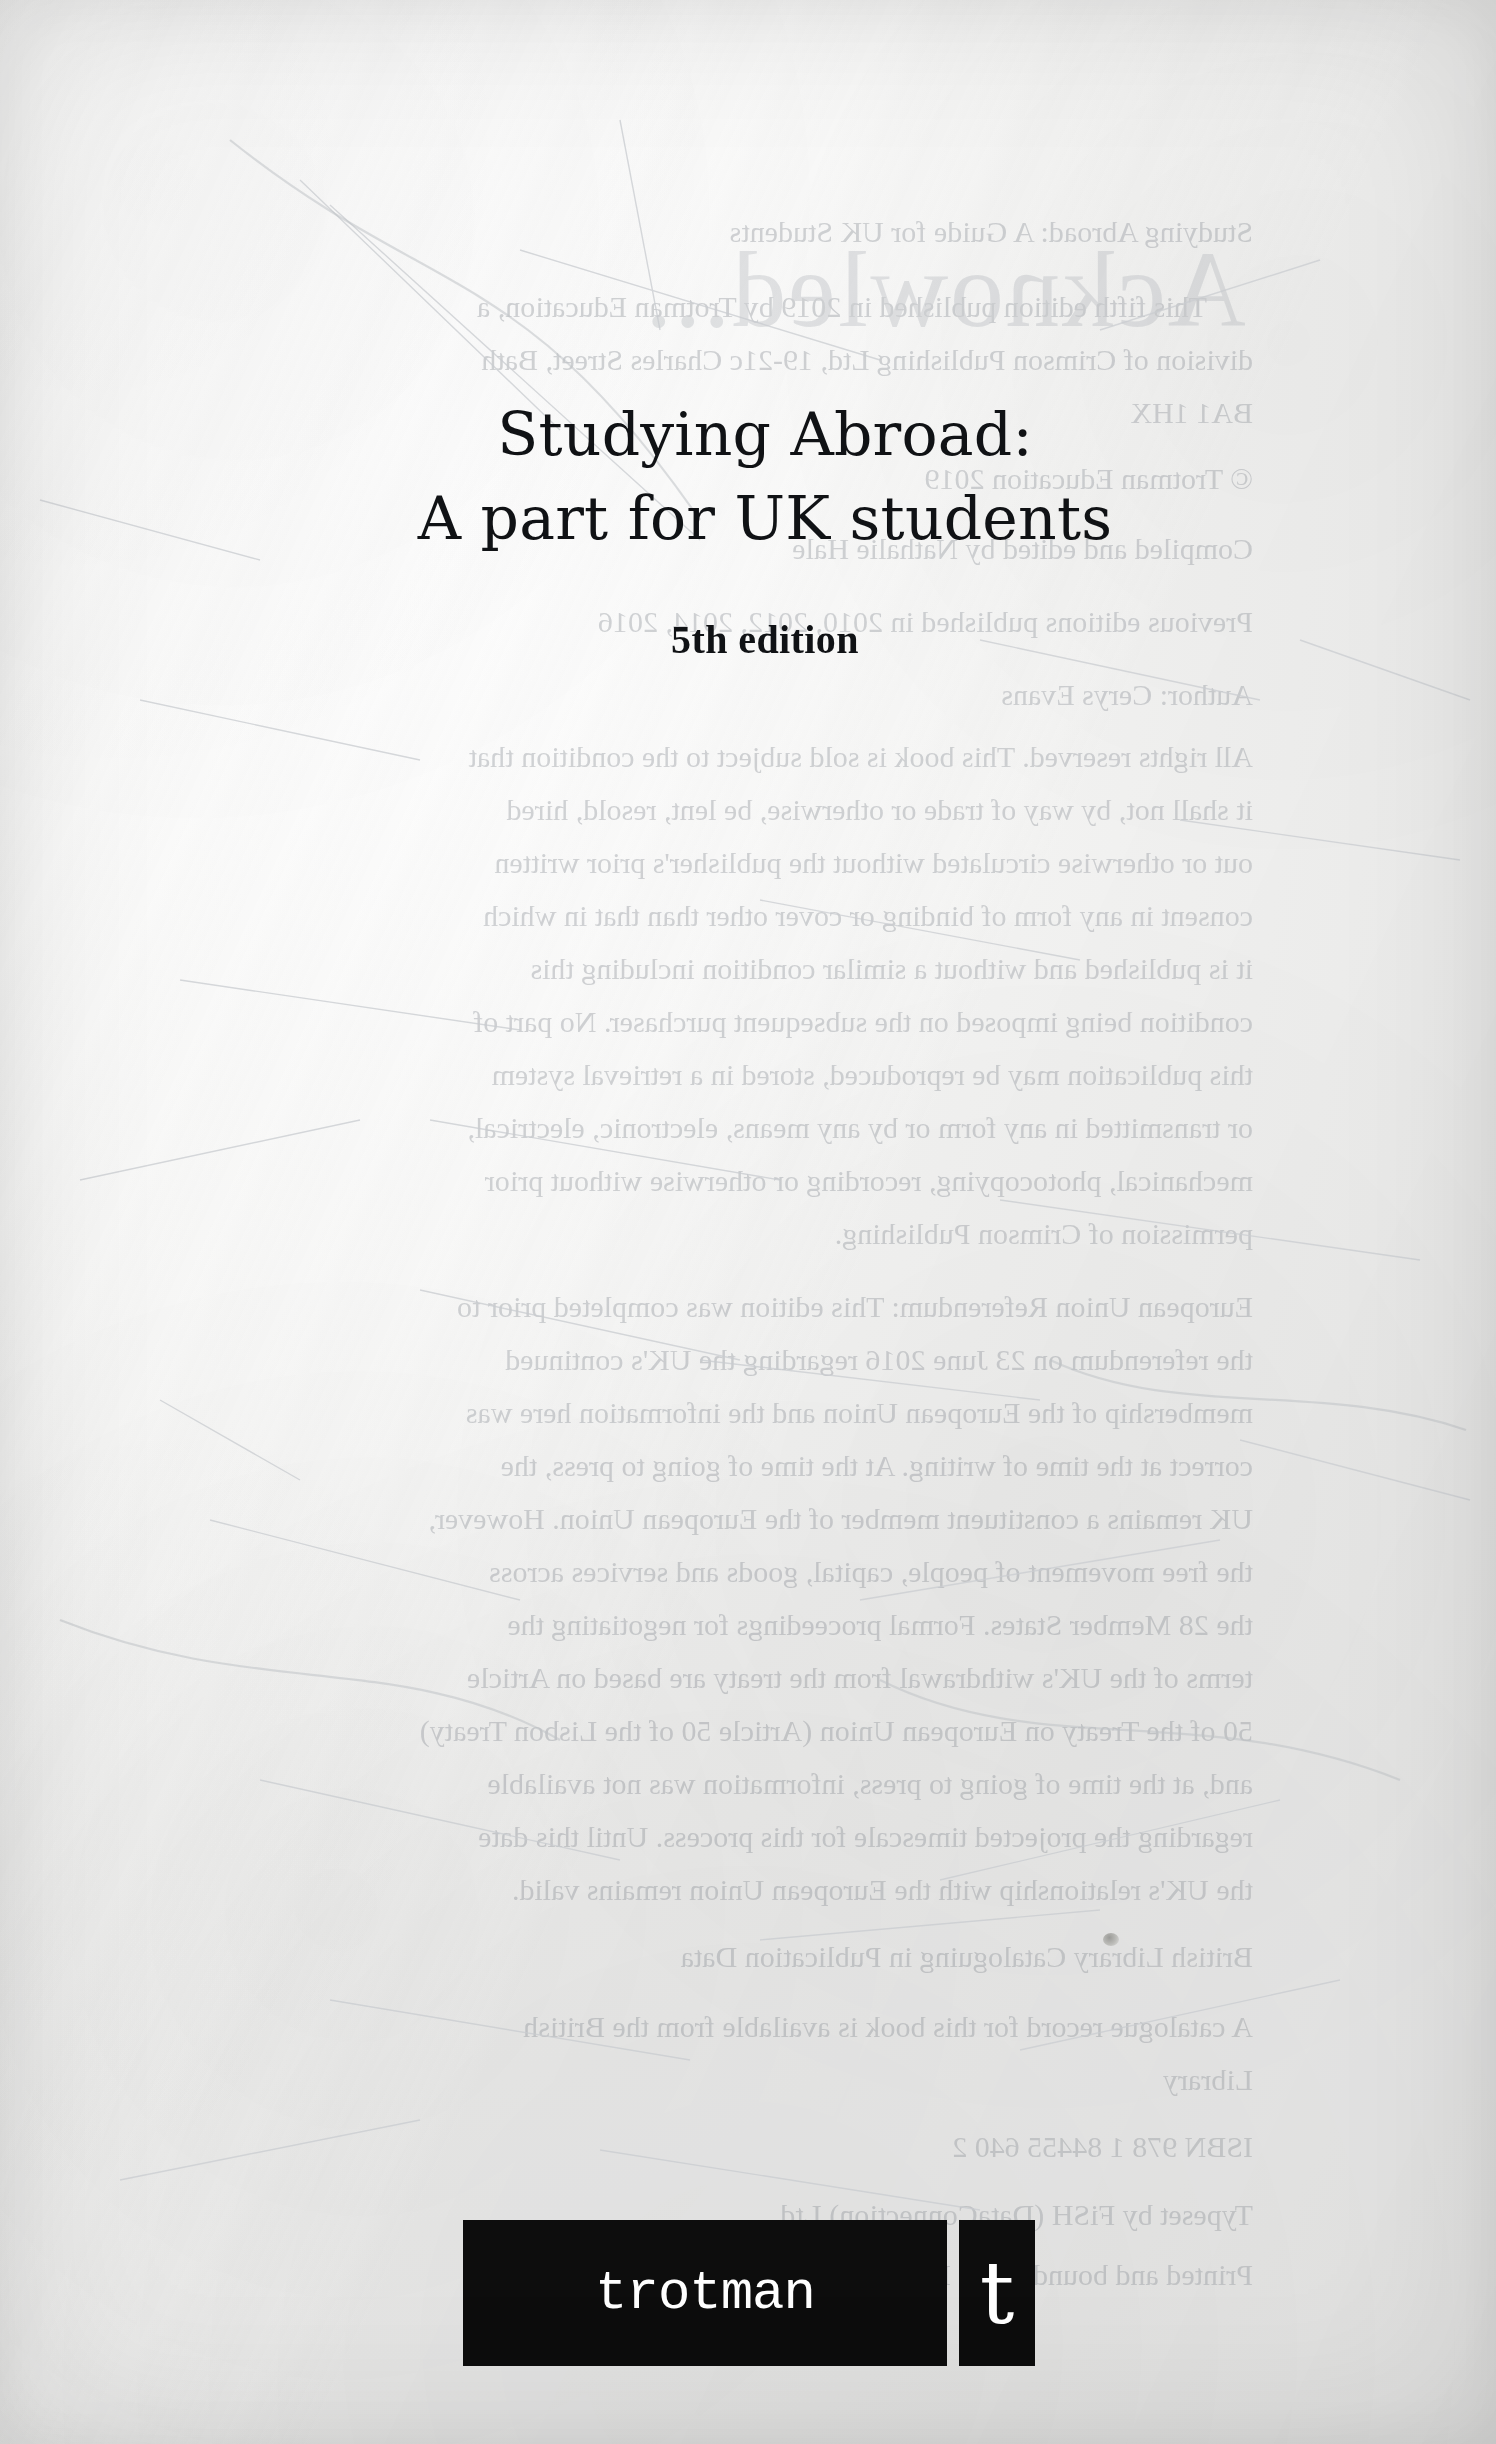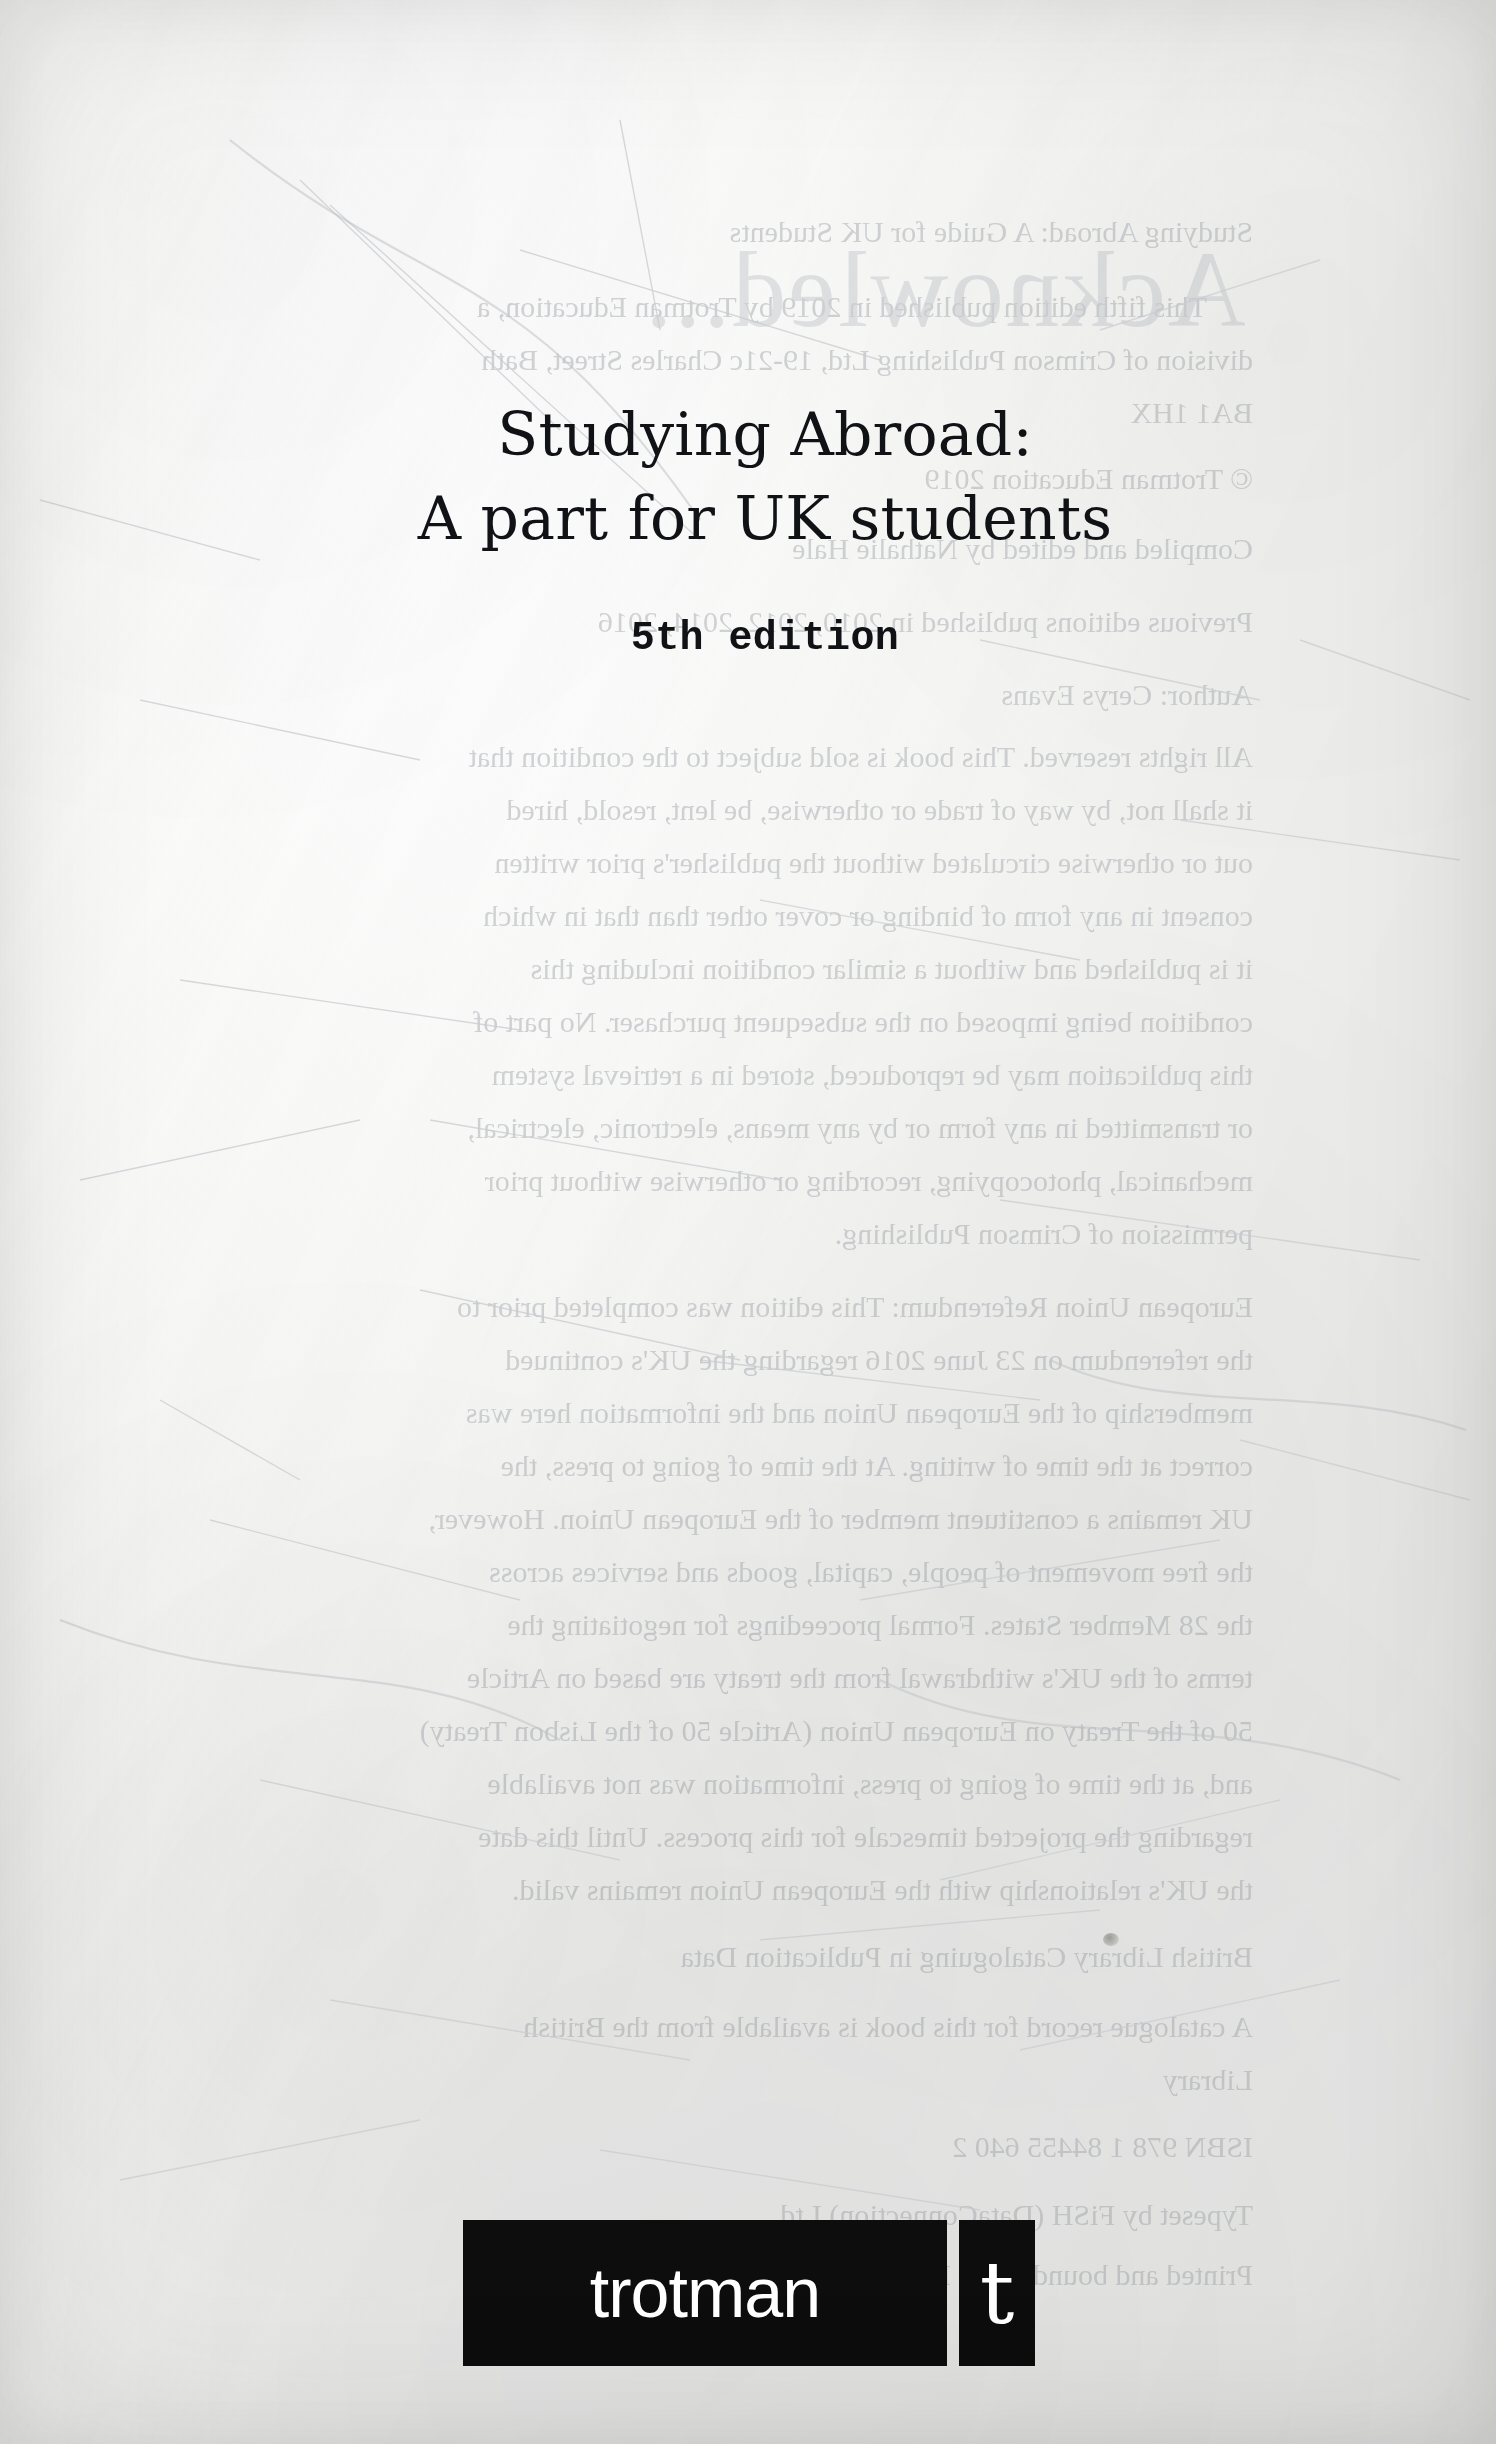--- a/index.html
+++ b/index.html
@@ -98,21 +98,21 @@
   #title-block .line1,
   #title-block .line2 {
     font-family: "DejaVu Serif", serif;
     font-size: 60px;
     line-height: 84px;
     letter-spacing: 0.2px;
     color: #101215;
   }
   #title-block .edition {
     margin-top: 56px;
-    font-family: Liberation Mono, monospace;
+    font-family: Liberation Serif, serif;
     font-weight: bold;
     font-size: 40px;
     letter-spacing: 0.4px;
     color: #101215;
   }
 
   
   #logo {
     position: absolute;
     left: 463px;
@@ -122,22 +122,22 @@
     display: flex;
     align-items: stretch;
   }
   #logo .word {
     flex: 0 0 484px;
     background: #0d0d0d;
     color: #ffffff;
     display: flex;
     align-items: center;
     justify-content: center;
-    font-family: Liberation Sans, sans-serif;
-    font-size: 70px;
+    font-family: Liberation Mono, monospace;
+    font-size: 54px;
     letter-spacing: -1px;
     padding-right: 0;
     box-sizing: border-box;
   }
   #logo .gap {
     flex: 0 0 12px;
     background: transparent;
   }
   #logo .mark {
     flex: 0 0 76px;

